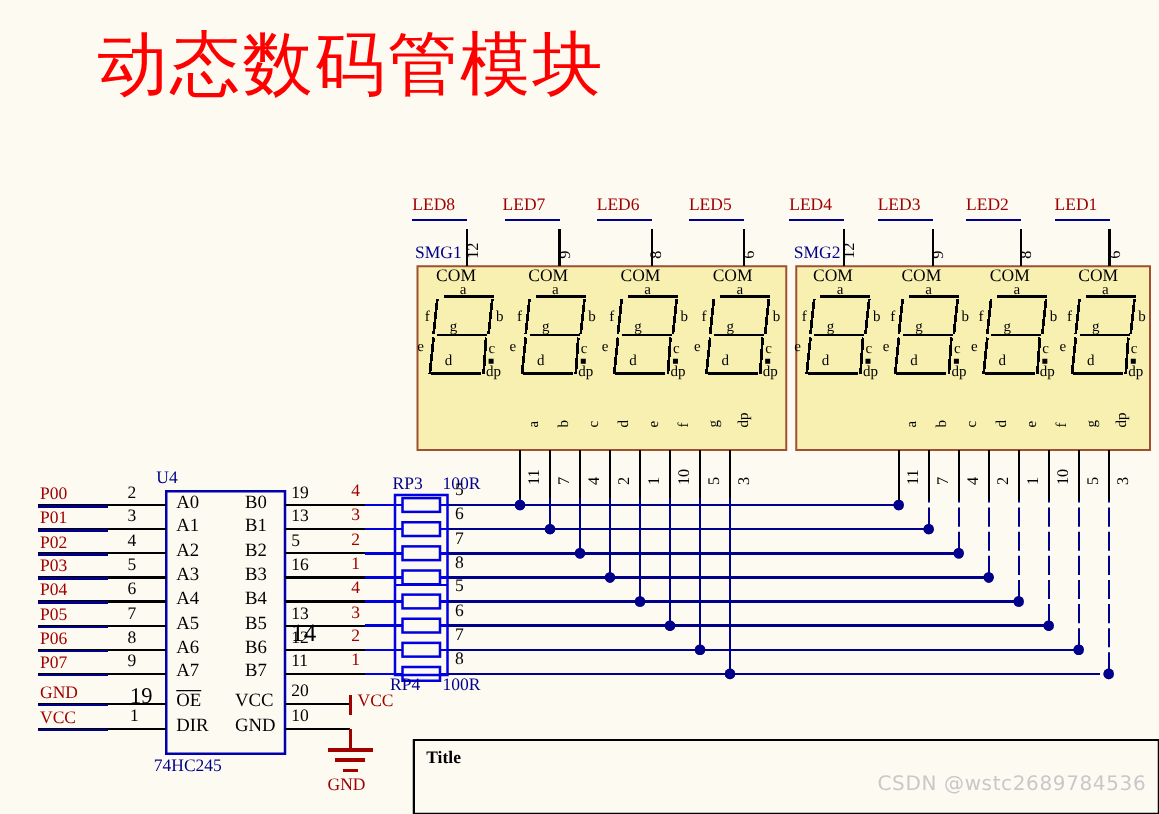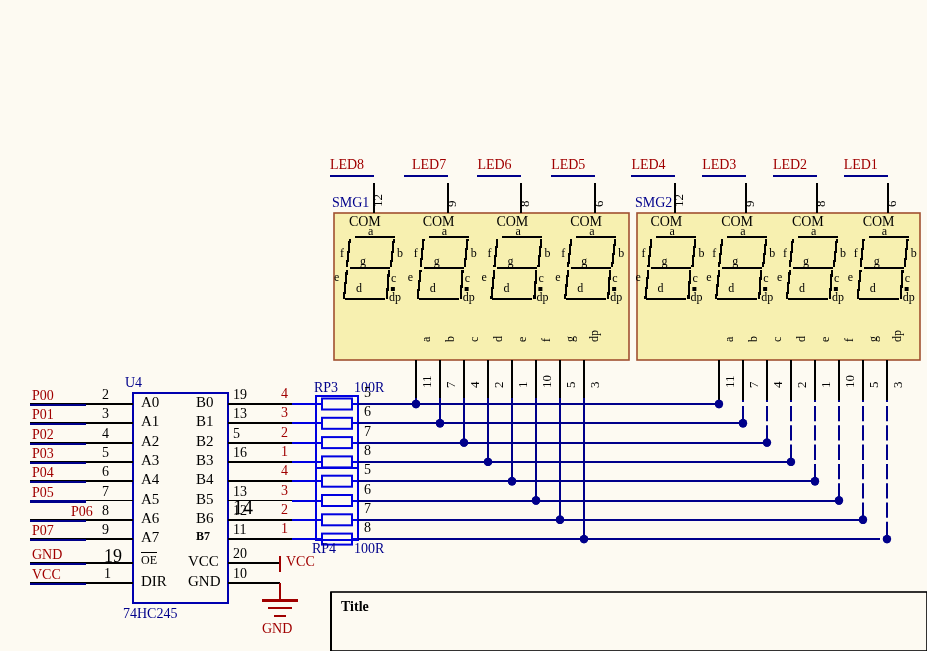--- a/index.html
+++ b/index.html
@@ -31,20 +31,21 @@
     color:#c8c8c8;font-size:16px;
     font-family:"DejaVu Sans", sans-serif;
     letter-spacing:.5px;
   }
 </style>
 </head>
 <body>
 
 <div id="root">
 
+  <div class="title-cn">动态数码管模块</div>
 
   <svg class="layer" viewBox="0 0 927 651">
     <g id="gen-wires">
         <rect x="334" y="213" width="295" height="147" fill="#f7f0b0" stroke="#a05030" stroke-width="1.6"></rect>
         <line x1="373.875" y1="213" x2="373.875" y2="183" stroke="#000000" stroke-width="1.8" shape-rendering="crispEdges"></line>
         <line x1="329.875" y1="176" x2="373.875" y2="176" stroke="#00008b" stroke-width="2" shape-rendering="crispEdges"></line>
         <line x1="354.875" y1="237" x2="394.875" y2="237" stroke="#000000" stroke-width="2.2" shape-rendering="crispEdges"></line>
         <line x1="349.875" y1="239" x2="346.875" y2="267" stroke="#000000" stroke-width="2.2" shape-rendering="crispEdges"></line>
         <line x1="393.875" y1="239" x2="390.875" y2="267" stroke="#000000" stroke-width="2.2" shape-rendering="crispEdges"></line>
         <line x1="349.875" y1="268" x2="389.875" y2="268" stroke="#000000" stroke-width="2.2" shape-rendering="crispEdges"></line>
@@ -276,21 +277,21 @@
       <div class="txt black vert" style="left: 370.875px; top: 207px; font-size: 13px;">12</div>
       <div class="txt black" style="left: 348.875px; top: 215px; font-size: 14px;">COM</div>
       <div class="txt black" style="left: 367.875px; top: 225px; font-size: 12px;">a</div>
       <div class="txt black" style="left: 396.875px; top: 246.5px; font-size: 12px;">b</div>
       <div class="txt black" style="left: 390.875px; top: 271.5px; font-size: 12px;">c</div>
       <div class="txt black" style="left: 355.875px; top: 282px; font-size: 12px;">d</div>
       <div class="txt black" style="left: 333.875px; top: 270.5px; font-size: 12px;">e</div>
       <div class="txt black" style="left: 339.875px; top: 246.5px; font-size: 12px;">f</div>
       <div class="txt black" style="left: 359.875px; top: 255px; font-size: 12px;">g</div>
       <div class="txt black" style="left: 388.875px; top: 291px; font-size: 12px;">dp</div>
-      <div class="txt red" style="left: 412px; top: 158px; font-size: 14px;">LED7</div>
+      <div class="txt red" style="left: 402px; top: 158px; font-size: 14px;">LED7</div>
       <div class="txt black vert" style="left: 444.625px; top: 207px; font-size: 13px;">9</div>
       <div class="txt black" style="left: 422.625px; top: 215px; font-size: 14px;">COM</div>
       <div class="txt black" style="left: 441.625px; top: 225px; font-size: 12px;">a</div>
       <div class="txt black" style="left: 470.625px; top: 246.5px; font-size: 12px;">b</div>
       <div class="txt black" style="left: 464.625px; top: 271.5px; font-size: 12px;">c</div>
       <div class="txt black" style="left: 429.625px; top: 282px; font-size: 12px;">d</div>
       <div class="txt black" style="left: 407.625px; top: 270.5px; font-size: 12px;">e</div>
       <div class="txt black" style="left: 413.625px; top: 246.5px; font-size: 12px;">f</div>
       <div class="txt black" style="left: 433.625px; top: 255px; font-size: 12px;">g</div>
       <div class="txt black" style="left: 462.625px; top: 291px; font-size: 12px;">dp</div>
@@ -406,45 +407,45 @@
       <div class="txt black" style="left: 141px; top: 433.6px; font-size: 15px;">A2</div>
       <div class="txt red" style="left: 32px; top: 446.9px; font-size: 14px;">P03</div>
       <div class="txt black" style="left: 102px; top: 445.9px; font-size: 14px;">5</div>
       <div class="txt black" style="left: 141px; top: 452.9px; font-size: 15px;">A3</div>
       <div class="txt red" style="left: 32px; top: 466.2px; font-size: 14px;">P04</div>
       <div class="txt black" style="left: 102px; top: 465.2px; font-size: 14px;">6</div>
       <div class="txt black" style="left: 141px; top: 472.2px; font-size: 15px;">A4</div>
       <div class="txt red" style="left: 32px; top: 485.5px; font-size: 14px;">P05</div>
       <div class="txt black" style="left: 102px; top: 484.5px; font-size: 14px;">7</div>
       <div class="txt black" style="left: 141px; top: 491.5px; font-size: 15px;">A5</div>
-      <div class="txt red" style="left: 32px; top: 504.8px; font-size: 14px; margin-left: 39px;">P06</div>
+      <div class="txt red" style="left: 32px; top: 504.8px; font-size: 14px;">P06</div>
       <div class="txt black" style="left: 102px; top: 503.8px; font-size: 14px;">8</div>
       <div class="txt black" style="left: 141px; top: 510.8px; font-size: 15px;">A6</div>
       <div class="txt red" style="left: 32px; top: 524.1px; font-size: 14px;">P07</div>
       <div class="txt black" style="left: 102px; top: 523.1px; font-size: 14px;">9</div>
       <div class="txt black" style="left: 141px; top: 530.1px; font-size: 15px;">A7</div>
       <div class="txt black" style="left: 233px; top: 388px; font-size: 14px;">19</div>
       <div class="txt black" style="left: 196px; top: 395px; font-size: 15px;">B0</div>
       <div class="txt black" style="left: 233px; top: 407.3px; font-size: 14px;">13</div>
       <div class="txt black" style="left: 196px; top: 414.3px; font-size: 15px;">B1</div>
       <div class="txt black" style="left: 233px; top: 426.6px; font-size: 14px;">5</div>
       <div class="txt black" style="left: 196px; top: 433.6px; font-size: 15px;">B2</div>
       <div class="txt black" style="left: 233px; top: 445.9px; font-size: 14px;">16</div>
       <div class="txt black" style="left: 196px; top: 452.9px; font-size: 15px;">B3</div>
       <div class="txt black" style="left: 233px; top: 465.2px; font-size: 20px; margin-top: 32px;">14</div>
       <div class="txt black" style="left: 196px; top: 472.2px; font-size: 15px;">B4</div>
       <div class="txt black" style="left: 233px; top: 484.5px; font-size: 14px;">13</div>
       <div class="txt black" style="left: 196px; top: 491.5px; font-size: 15px;">B5</div>
       <div class="txt black" style="left: 233px; top: 503.8px; font-size: 14px;">12</div>
       <div class="txt black" style="left: 196px; top: 510.8px; font-size: 15px;">B6</div>
       <div class="txt black" style="left: 233px; top: 523.1px; font-size: 14px;">11</div>
-      <div class="txt black" style="left: 196px; top: 530.1px; font-size: 12px; font-weight: bold;">B7</div>
+      <div class="txt black" style="left: 196px; top: 530.1px; font-size: 15px;">B7</div>
       <div class="txt red" style="left: 32px; top: 548px; font-size: 14px;">GND</div>
       <div class="txt black" style="left: 104px; top: 547px; font-size: 18px;">19</div>
-      <div class="txt black" style="left: 141px; top: 554px; font-size: 12px; text-decoration: overline;">OE</div>
+      <div class="txt black" style="left: 141px; top: 554px; font-size: 15px; text-decoration: overline;">OE</div>
       <div class="txt red" style="left: 32px; top: 568px; font-size: 14px;">VCC</div>
       <div class="txt black" style="left: 104px; top: 567px; font-size: 14px;">1</div>
       <div class="txt black" style="left: 141px; top: 574px; font-size: 15px;">DIR</div>
       <div class="txt black" style="left: 233px; top: 547px; font-size: 14px;">20</div>
       <div class="txt black" style="left: 188px; top: 554px; font-size: 15px;">VCC</div>
       <div class="txt black" style="left: 233px; top: 567px; font-size: 14px;">10</div>
       <div class="txt black" style="left: 188px; top: 574px; font-size: 15px;">GND</div>
       <div class="txt red" style="left: 286px; top: 555px; font-size: 14px;">VCC</div>
       <div class="txt red" style="left: 262px; top: 622px; font-size: 14px;">GND</div>
       <div class="txt blue" style="left: 314px; top: 381px; font-size: 14px;">RP3</div>
@@ -463,13 +464,14 @@
       <div class="txt black" style="left: 364px; top: 463.2px; font-size: 14px;">5</div>
       <div class="txt red" style="left: auto; top: 483.5px; font-size: 14px; right: 639px;">3</div>
       <div class="txt black" style="left: 364px; top: 482.5px; font-size: 14px;">6</div>
       <div class="txt red" style="left: auto; top: 502.8px; font-size: 14px; right: 639px;">2</div>
       <div class="txt black" style="left: 364px; top: 501.8px; font-size: 14px;">7</div>
       <div class="txt red" style="left: auto; top: 522.1px; font-size: 14px; right: 639px;">1</div>
       <div class="txt black" style="left: 364px; top: 521.1px; font-size: 14px;">8</div>
       <div class="txt black" style="left: 341px; top: 600px; font-size: 14px; font-weight: bold;">Title</div>
     </div>
 
+  <div class="wm">CSDN @wstc2689784536</div>
 </div>
 
 </body></html>

